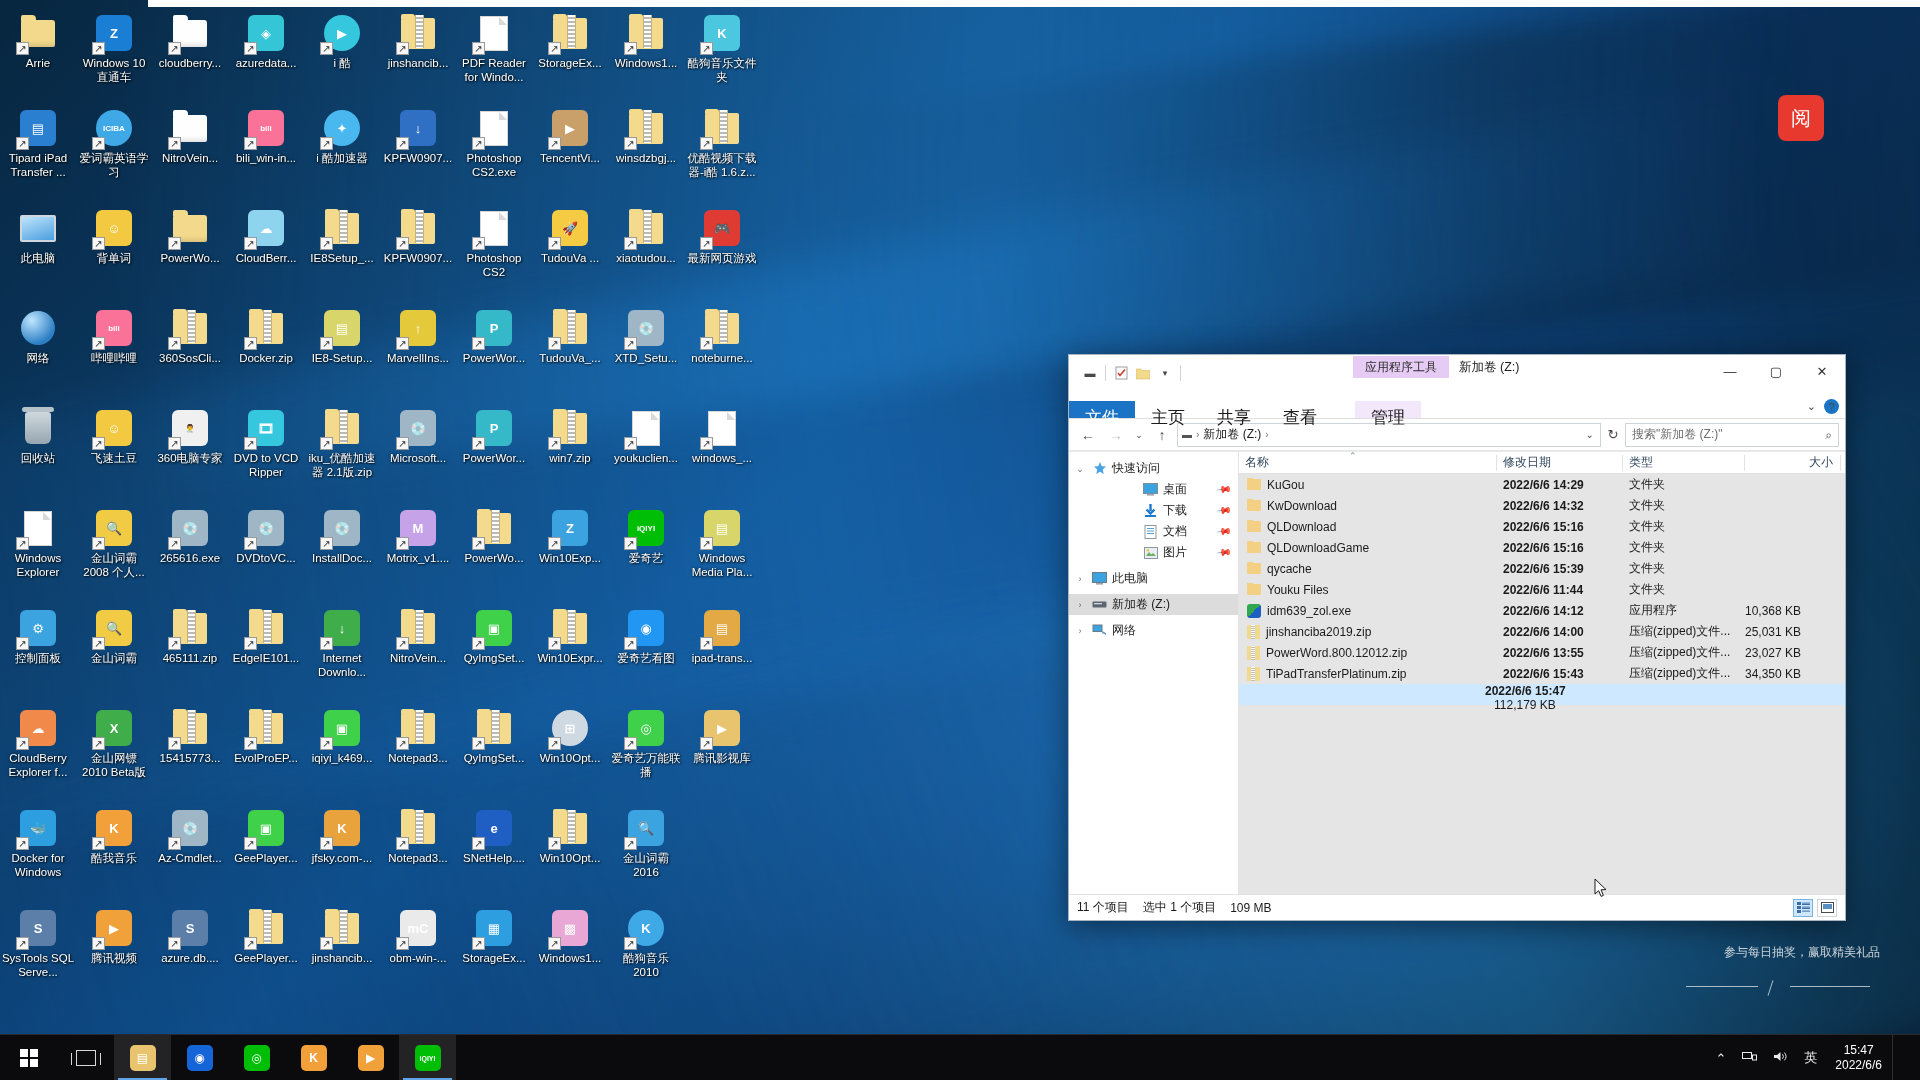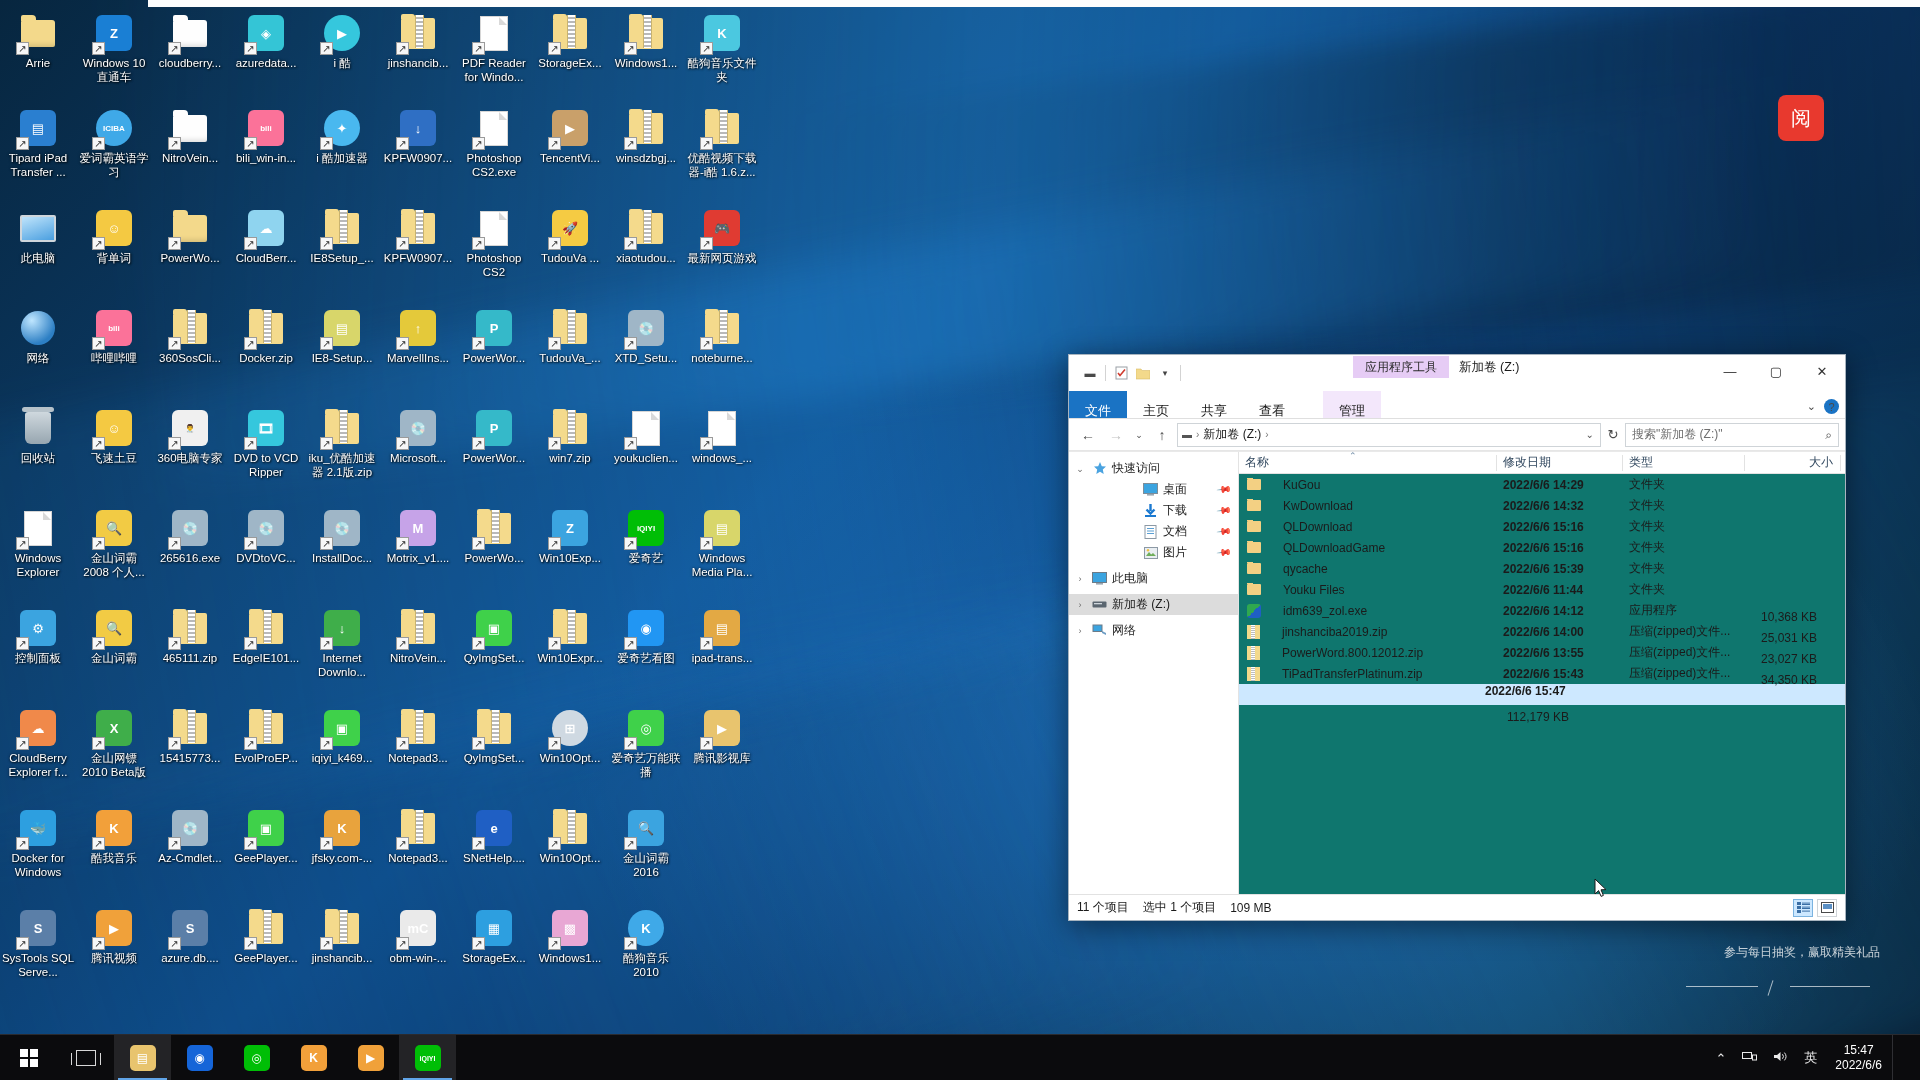--- a/index.html
+++ b/index.html
@@ -132,21 +132,21 @@
   .qat .sep { width:1px;height:16px;background:#d3d3d3;margin:0 4px;}
   .ctx-tab {
     position:absolute; left:284px; top:1px; height:22px; background:#e6ccf5;
     color:#2b2b2b; font-size:12px; padding:3px 12px 0 12px;
   }
   .win-title { position:absolute; left:390px; top:4px; font-size:12.5px; color:#1b1b1b; }
   .win-ctrl { position:absolute; right:0; top:0; display:flex; height:36px; }
   .win-ctrl div { width:46px; height:32px; display:flex; align-items:center; justify-content:center; color:#333; font-size:13px;}
 
   .ribbon-tabs { height:28px; display:flex; align-items:flex-end; background:#fff; border-bottom:1px solid #dfdfdf; position:relative;}
-  .rtab { padding:11px 16px 5px 16px; font-size:13px; color:#1b1b1b; height:27px;}
+  .rtab { padding:5px 16px 5px 16px; font-size:17px; color:#1b1b1b; height:17px;}
   .rtab.file { background:#1a73c4; color:#fff; }
   .rtab.ctx { background:#f3e7fb; }
   .ribbon-right { position:absolute; right:6px; bottom:4px; display:flex; gap:8px; align-items:center;}
   .ribbon-right span { font-size:11px; color:#4a4a4a;}
   .help-ic { width:15px;height:15px;border-radius:50%;background:#1a73c4;color:#fff;font-size:10px;display:flex;align-items:center;justify-content:center;}
 
   .addr-row { height:32px; display:flex; align-items:center; gap:2px; padding:2px 6px; background:#fff; border-bottom:1px solid #e6e6e6;}
   .nav-btn { width:26px;height:24px;display:flex;align-items:center;justify-content:center;color:#4b4b4b;font-size:14px;}
   .nav-btn.dis { color:#c2c2c2; }
   .addr-box {
@@ -167,37 +167,37 @@
     overflow:hidden; font-size:12px;
   }
   .np-item { height:21px; display:flex; align-items:center; padding-left:4px; gap:4px; position:relative;}
   .np-item.sel { background:#dcdcdc; }
   .np-item .exp { width:14px; text-align:center; color:#6a6a6a; font-size:9px; }
   .np-item .nic { width:17px; height:16px; display:flex; align-items:center; justify-content:center;}
   .np-item .ntxt { color:#1b1b1b; }
   .np-item .pin { position:absolute; right:8px; color:#9a9a9a; font-size:10px; transform:rotate(40deg);}
   .np-indent-1 { padding-left:22px;justify-content:center; }
 
-  .listpane { flex:1; display:flex; flex-direction:column; min-width:0; background:#0f766e;}
+  .listpane { flex:1; display:flex; flex-direction:column; min-width:0; background:#e5e5e5;}
   .col-head { height:22px; display:flex; align-items:center; border-bottom:1px solid #e2e2e2; font-size:12px; color:#30475e; background:#fff;}
   .col-head .c { padding-left:6px; position:relative; height:22px; display:flex; align-items:center;}
   .col-head .c:after { content:""; position:absolute; right:0; top:3px; bottom:3px; width:1px; background:#e2e2e2;}
   .c-name { width:258px; }
   .c-date { width:126px; }
   .c-type { width:122px; }
   .c-size { width:96px; justify-content:flex-end; padding-right:8px;}
   .sort-caret { position:absolute; left:110px; top:-1px; color:#6d8aa6; font-size:9px;}
 
   .rows { flex:1; overflow:hidden; }
   .frow { height:21px; display:flex; align-items:center; font-size:12px; color:#1b1b1b;}
   .frow.selected { background:#cde8ff;flex-direction:column; }
-  .frow .f-name { width:258px; display:flex; align-items:center; gap:22px; padding-left:8px; overflow:hidden; white-space:nowrap;}
+  .frow .f-name { width:258px; display:flex; align-items:center; gap:6px; padding-left:8px; overflow:hidden; white-space:nowrap;}
   .frow .f-date { width:126px; padding-left:6px; color:#1b1b1b;font-weight:bold;}
   .frow .f-type { width:122px; padding-left:6px; overflow:hidden; white-space:nowrap;}
-  .frow .f-size { width:96px; text-align:center; padding-right:8px;margin-top:12px;}
+  .frow .f-size { width:96px; text-align:left; padding-right:8px;}
   .mini-folder { width:14px;height:11px;background:#f3d083;border-radius:1px;position:relative;flex:0 0 auto;}
   .mini-folder:before{content:"";position:absolute;top:-2px;left:0;width:6px;height:2px;background:#f3d083;}
   .mini-zip { width:13px;height:14px;background:#f3d98b;position:relative;flex:0 0 auto;}
   .mini-zip:after{content:"";position:absolute;top:0;left:4px;width:4px;height:14px;background:repeating-linear-gradient(180deg,#fff 0 1px,#bdbdbd 1px 2px);}
   .mini-app { width:14px;height:14px;border-radius:3px;flex:0 0 auto;}
 
   .status-bar {
     height:26px; border-top:1px solid #e2e2e2; display:flex; align-items:center;
     padding:0 8px; font-size:12px; color:#1b1b1b; gap:14px; background:#fff;
   }

